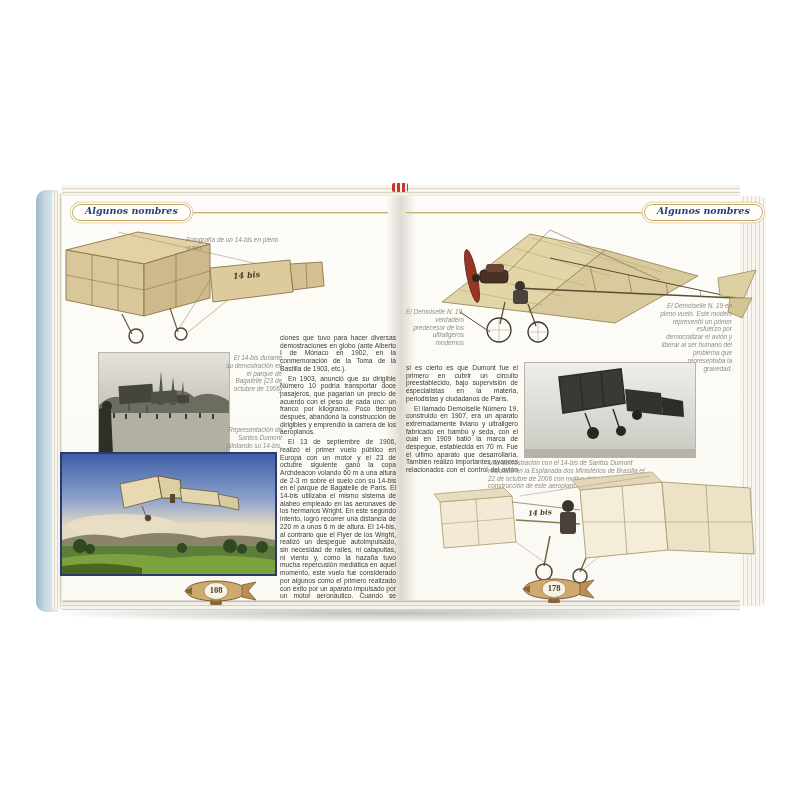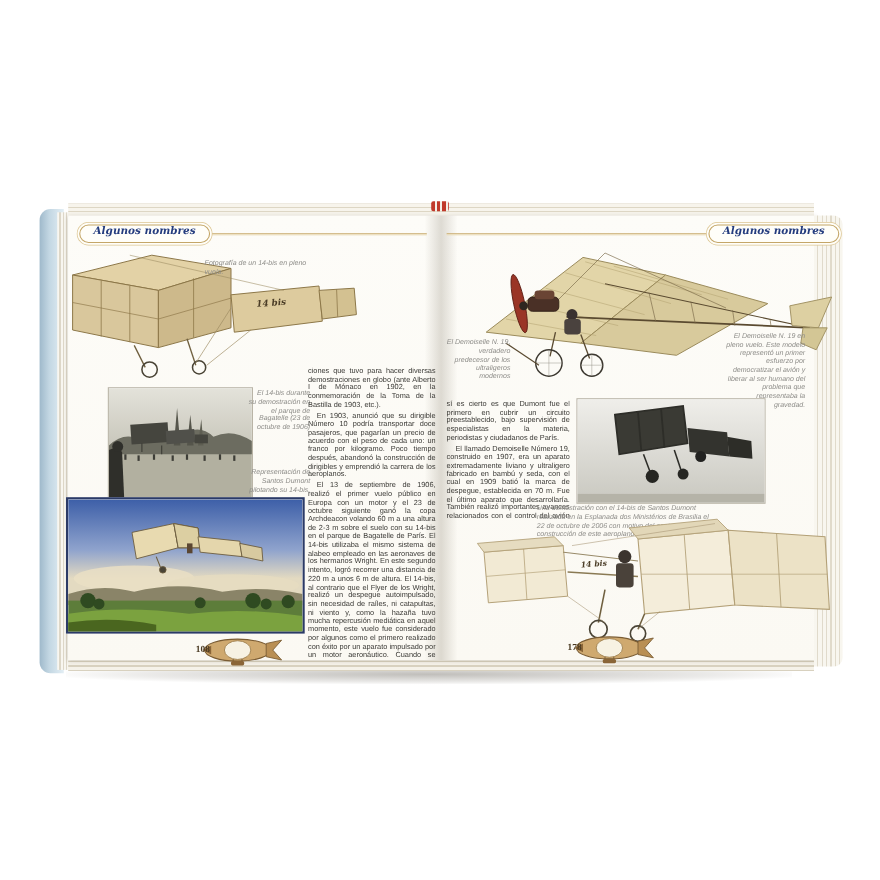--- a/index.html
+++ b/index.html
@@ -40,21 +40,21 @@
     text-align:justify;overflow:hidden;}
   .bodycol p{margin:0 0 2px 0;}
   .bodycol p.indent{text-indent:8px;}
   
   .fig{position:absolute;}
   .painting-frame{border:2px solid #2b3a66;background:#fff;}
   .photo-frame{border:1px solid #b9b4a6;background:#fff;}
   .plane-label{position:absolute;font:italic bold 8px "DejaVu Serif",serif;color:#4b3d27;
     transform:rotate(-4deg);}
   .ornament{position:absolute;width:76px;height:30px;}
-  .ornament .num{position:absolute;left:0;top:7px;width:76px;text-align:left;
+  .ornament .num{position:absolute;left:0;top:7px;width:76px;text-align:center;
     font:bold 8.5px "Liberation Serif",serif;color:#4a3a22;}
 </style>
 </head>
 <body>
 
 <div id="stage">
 
   <div id="book-shadow"></div>
   <div id="left-cover"></div>
   <div id="left-page-stack"></div>

